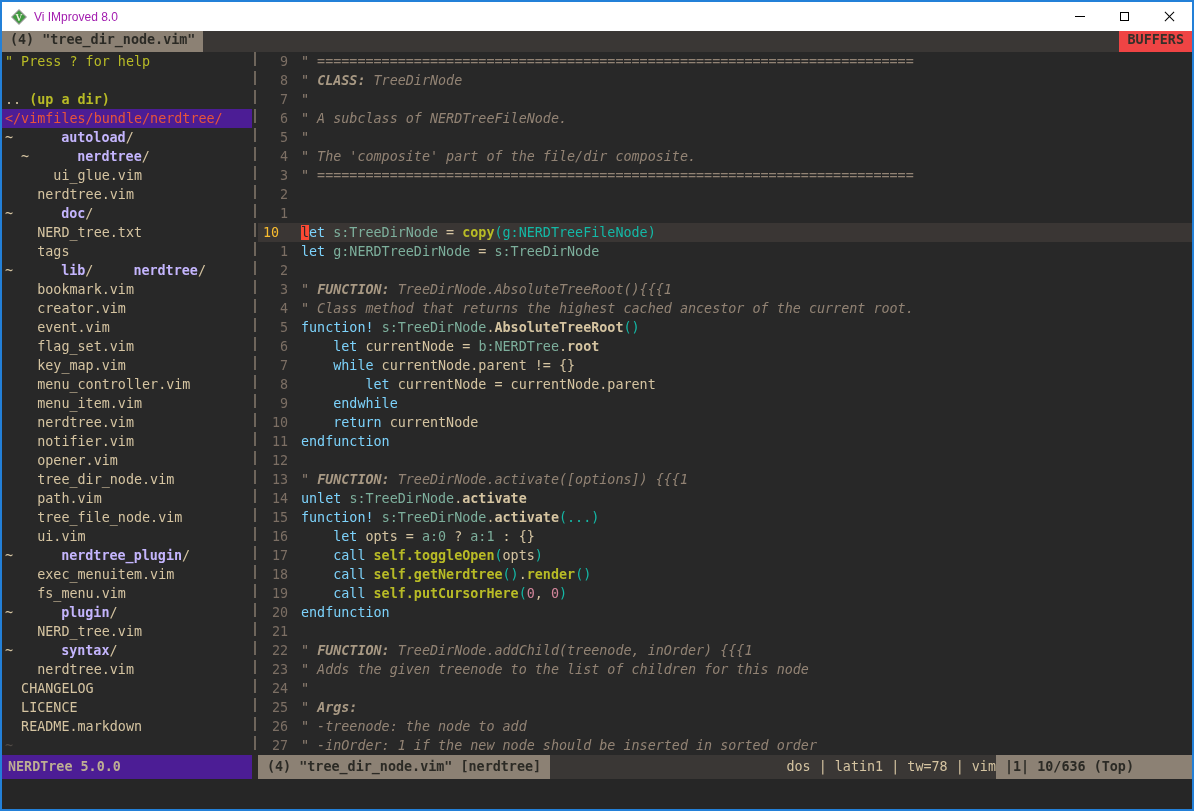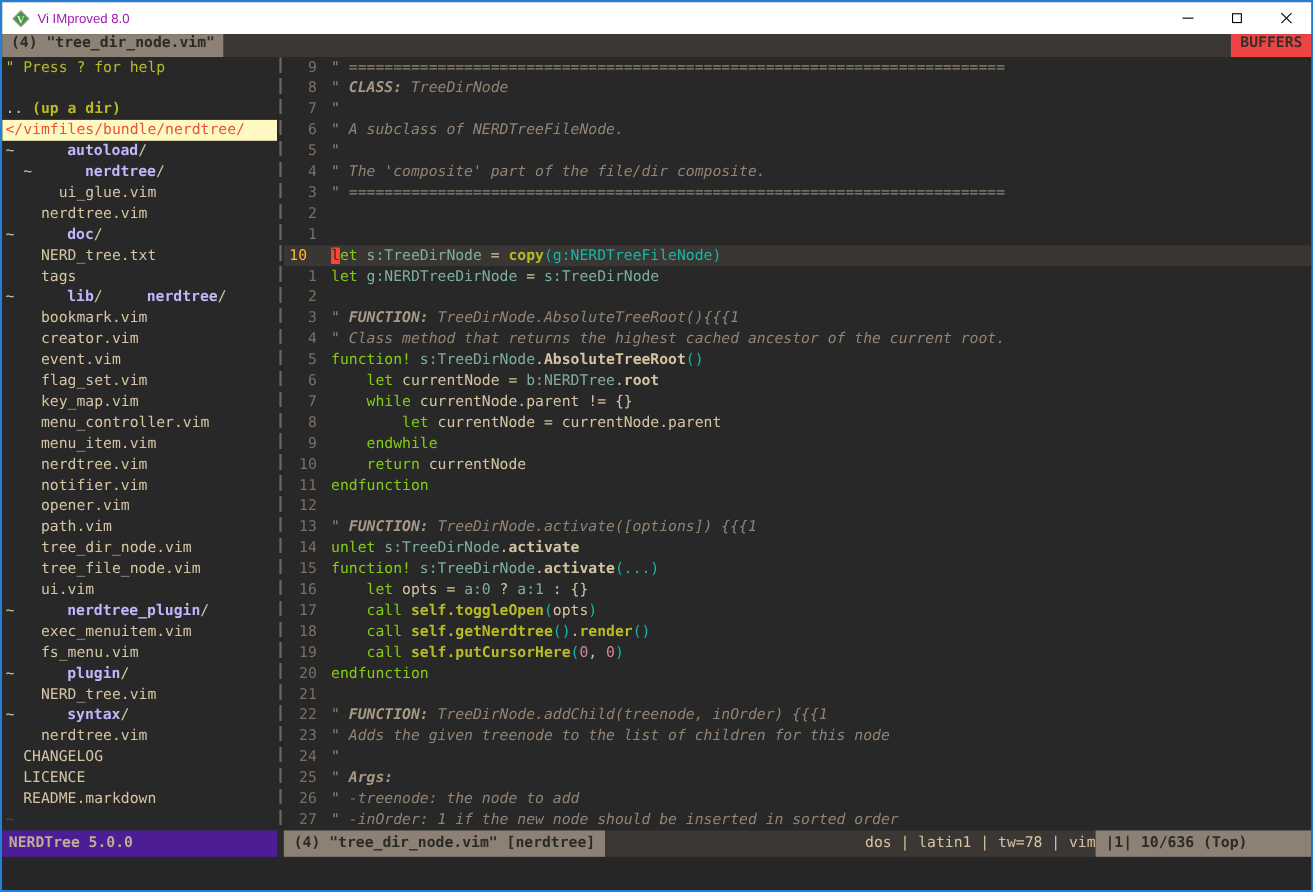--- a/index.html
+++ b/index.html
@@ -23,40 +23,40 @@
   
   .tabline { height:21px; background:#3a3735; display:flex; align-items:stretch; flex:0 0 auto; font-size:13.4px; }
   .tab { background:#8c8174; color:#2b2a25; font-weight:bold; padding:1px 8px 0 8px; white-space:pre; }
   .tabfill { flex:1; }
   .buffers { background:#ef4444; color:#35302a; font-weight:bold; padding:1px 8px 0 9px; }
 
   
   .content { height:703px; display:flex; flex:0 0 auto; overflow:hidden; background:#282828; }
   .sidebar { width:250px; overflow:hidden; padding-top:0; }
   .row { height:19px; line-height:19px; white-space:pre; font-size:13.4px; padding-left:3px; overflow:hidden; }
-  .row.cwd-row { background:#fef9c3; }
+  .row.cwd-row { background:#4c1d95; }
   .vsep { width:6px; position:relative; background:#282828; cursor:col-resize; }
   .vsep::before { content:""; position:absolute; left:2px; top:0; bottom:0; width:2px;
       background:repeating-linear-gradient(to bottom, #6e655b 0 14px, #282828 14px 19px); }
   .editor { flex:1; overflow:hidden; }
   .crow { height:19px; line-height:19px; white-space:pre; font-size:13.4px; overflow:hidden; }
   .crow.cur { background:#3a3634; }
   .lnum { display:inline-block; width:30px; padding-left:5px; padding-right:0; text-align:right; color:#7c6f64; margin-right:13px; }
   .crow.cur .lnum { text-align:left; color:#fabd2f; }
 
   
   .s-help { color:#b8bb26; }
   .s-up { color:#b8bb26; font-weight:bold; }
   .s-dir { color:#c4b5fd; font-weight:bold;margin-left:40px; }
   .s-file { color:#d5c4a1; }
   .s-cwd { color:#e8543a; }
   .s-dim { color:#504a45; }
   .s-c { color:#928374; font-style:italic; }
   .s-cb { color:#a89984; font-style:italic; font-weight:bold; }
-  .s-kw { color:#84cc16; }
+  .s-kw { color:#7dd3fc; }
   .s-var { color:#7daf9c; }
   .s-fn { color:#b8bb26; font-weight:bold; }
   .s-par { color:#14b8a6; }
   .s-num { color:#d3869b; }
   .s-fg { color:#d5c4a1; }
   .s-fgb { color:#d5c4a1; font-weight:bold;margin-top:28px; }
   .s-cur { background:#fb4934; color:#282828; }
 
   
   .statusline { height:24px; flex:0 0 auto; display:flex; align-items:stretch; font-size:13.4px; background:#3a3735; }
@@ -123,22 +123,22 @@
           <div class="row"><span class="s-file">    bookmark.vim</span></div>
           <div class="row"><span class="s-file">    creator.vim</span></div>
           <div class="row"><span class="s-file">    event.vim</span></div>
           <div class="row"><span class="s-file">    flag_set.vim</span></div>
           <div class="row"><span class="s-file">    key_map.vim</span></div>
           <div class="row"><span class="s-file">    menu_controller.vim</span></div>
           <div class="row"><span class="s-file">    menu_item.vim</span></div>
           <div class="row"><span class="s-file">    nerdtree.vim</span></div>
           <div class="row"><span class="s-file">    notifier.vim</span></div>
           <div class="row"><span class="s-file">    opener.vim</span></div>
+          <div class="row"><span class="s-file">    tree_dir_node.vim</span></div>
           <div class="row"><span class="s-file">    path.vim</span></div>
-          <div class="row"><span class="s-file">    tree_dir_node.vim</span></div>
           <div class="row"><span class="s-file">    tree_file_node.vim</span></div>
           <div class="row"><span class="s-file">    ui.vim</span></div>
           <div class="row"><span class="s-file">~ </span><span class="s-dir">nerdtree_plugin</span><span class="s-file">/</span></div>
           <div class="row"><span class="s-file">    exec_menuitem.vim</span></div>
           <div class="row"><span class="s-file">    fs_menu.vim</span></div>
           <div class="row"><span class="s-file">~ </span><span class="s-dir">plugin</span><span class="s-file">/</span></div>
           <div class="row"><span class="s-file">    NERD_tree.vim</span></div>
           <div class="row"><span class="s-file">~ </span><span class="s-dir">syntax</span><span class="s-file">/</span></div>
           <div class="row"><span class="s-file">    nerdtree.vim</span></div>
           <div class="row"><span class="s-file">  CHANGELOG</span></div>

